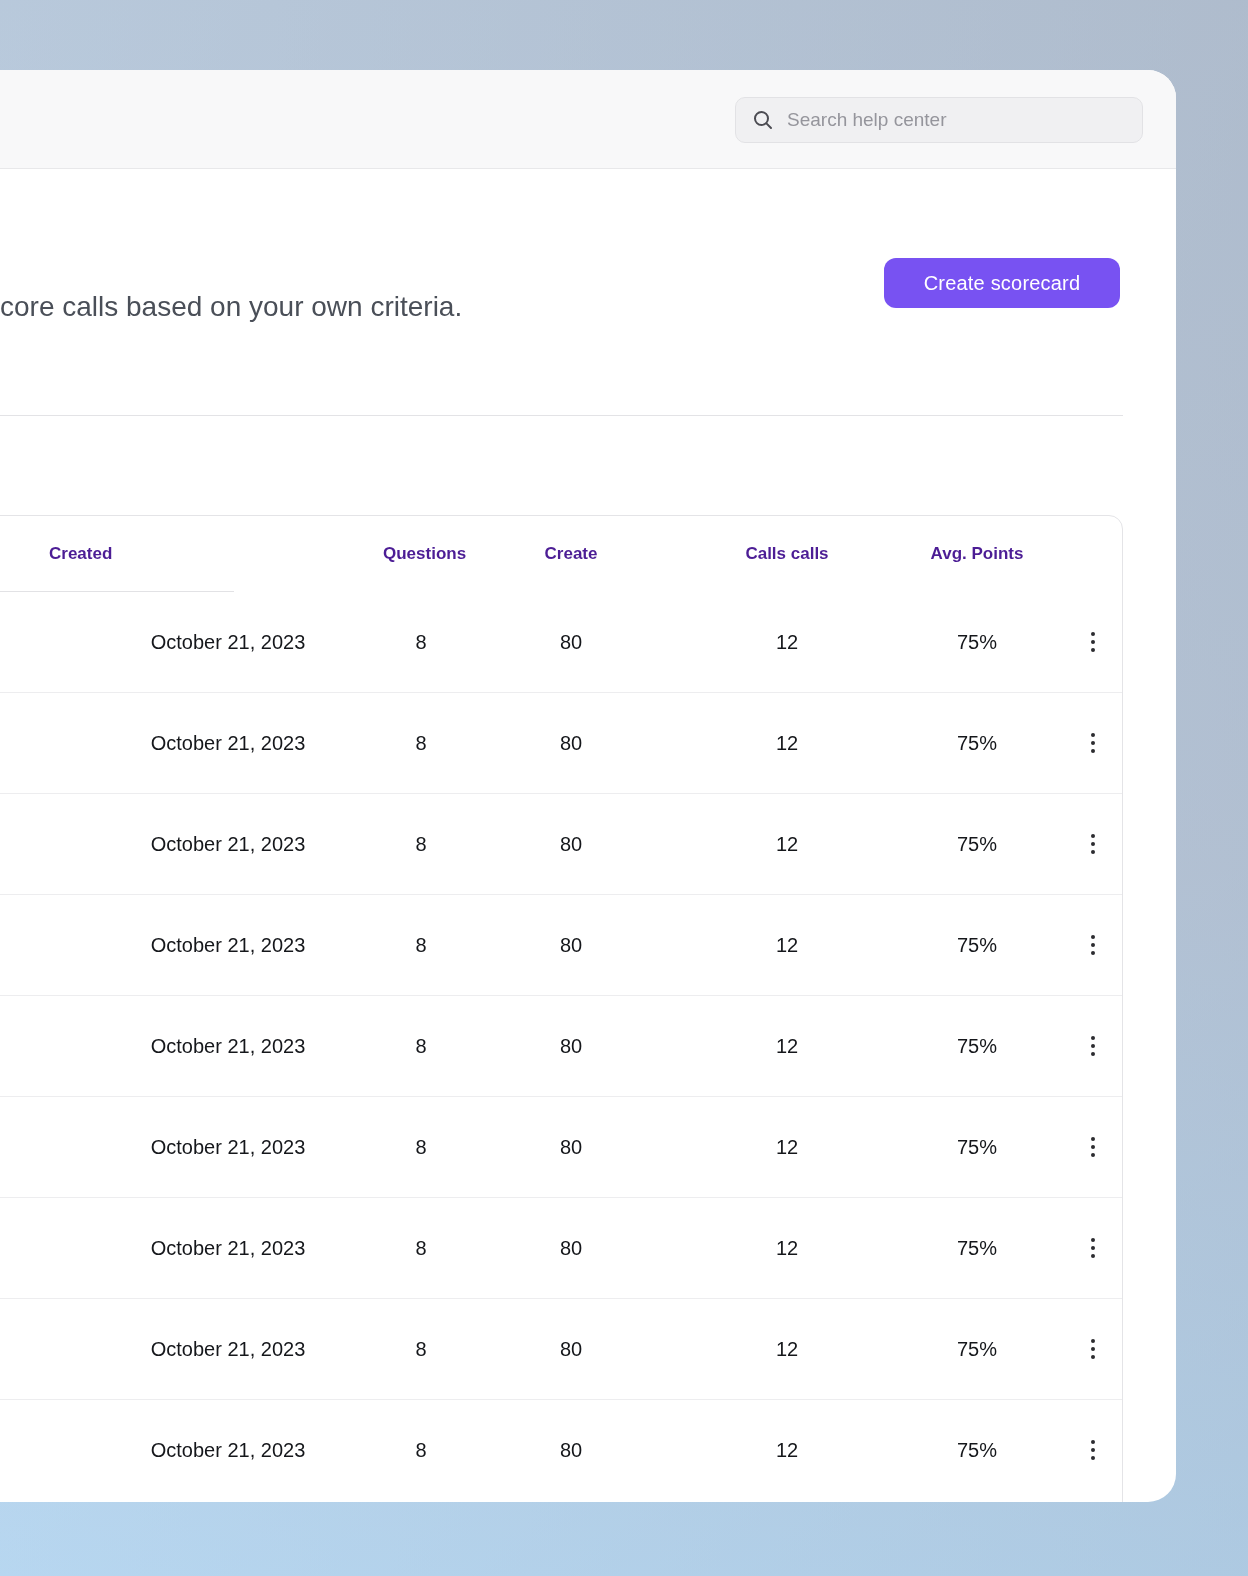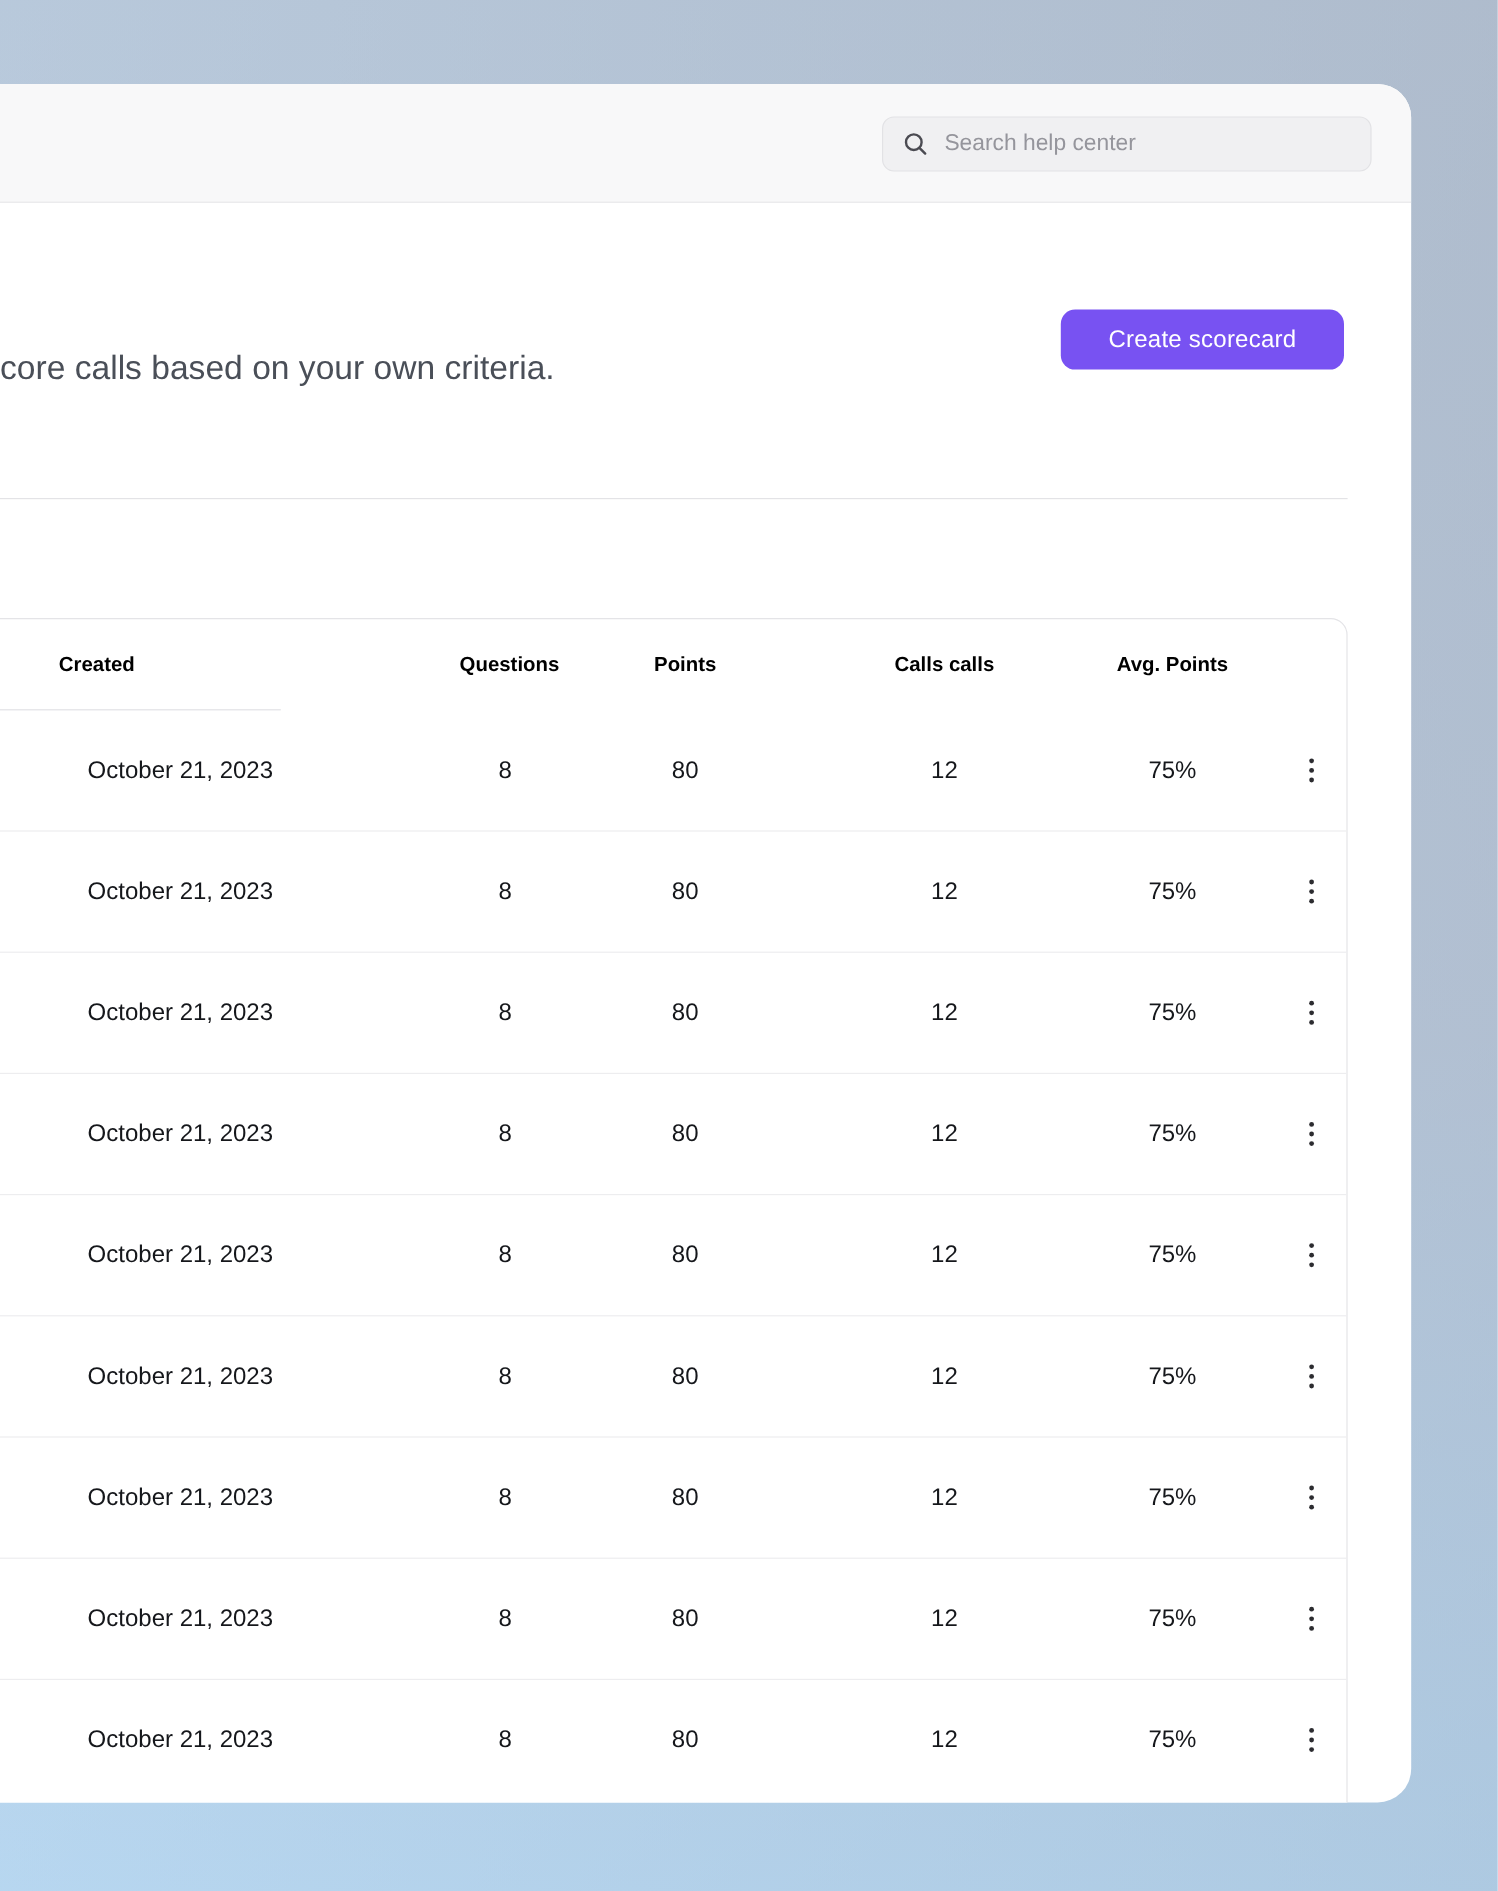--- a/index.html
+++ b/index.html
@@ -97,40 +97,40 @@
   }
   .tgrid {
     display: grid;
     grid-template-columns: 384px 76px 224px 208px 172px 60px;
     align-items: center;
   }
   .thead { height: 76px; position: relative; }
   .th {
     font-size: 17px;
     font-weight: 700;
-    color: #000000;
+    color: #4c1d95;
     text-align: center;
     white-space: nowrap;
   }
   .th.first { text-align: left; padding-left: 50px; }
   .head-underline {
     position: absolute;
     left: 0; bottom: 0;
     width: 235px; height: 1px;
     background: #e2e2e5;
   }
   .row { height: 100px; }
   .row + .row { border-top: 1px solid #ededef; }
   .td {
     font-size: 20px;
     color: #15171b;
     text-align: center;
     white-space: nowrap;
   }
-  .td.first { text-align: left; padding-left: 42px; margin-left: 32px; }
+  .td.first { text-align: center; padding-left: 42px; margin-left: 32px; }
 
   .kebab-btn {
     width: 40px; height: 40px;
     margin: 0 auto;
     border: none;
     background: transparent;
     border-radius: 8px;
     cursor: pointer;
     display: flex;
     align-items: center;
@@ -163,21 +163,21 @@
 
   <div class="page-subtitle">core calls based on your own criteria.</div>
 
   <div class="section-divider"></div>
 
   <div class="table-card">
 
     <div class="thead tgrid">
       <div class="th first">Created</div>
       <div class="th">Questions</div>
-      <div class="th">Points</div>
+      <div class="th">Create</div>
       <div class="th">Calls calls</div>
       <div class="th">Avg. Points</div>
       <div class="th"></div>
       <div class="head-underline"></div>
     </div>
 
     <div>
 
         <div class="row tgrid">
           <div class="td first">October 21, 2023</div>

